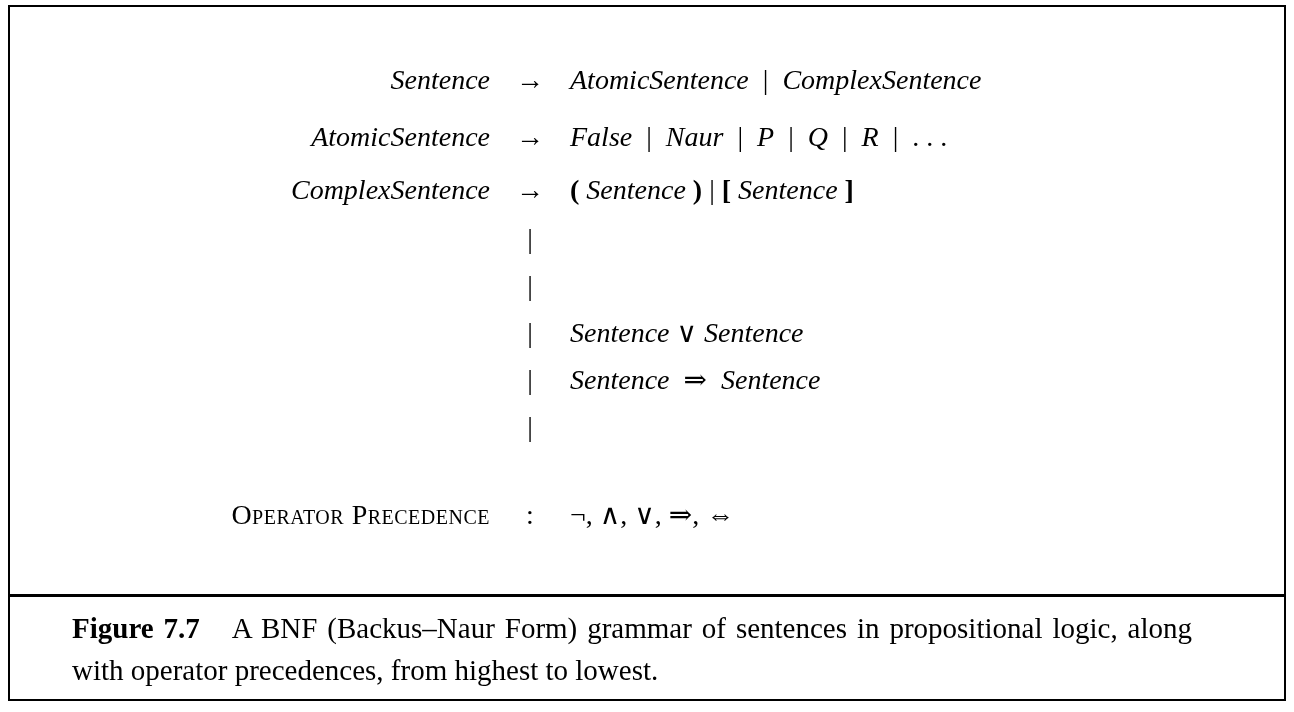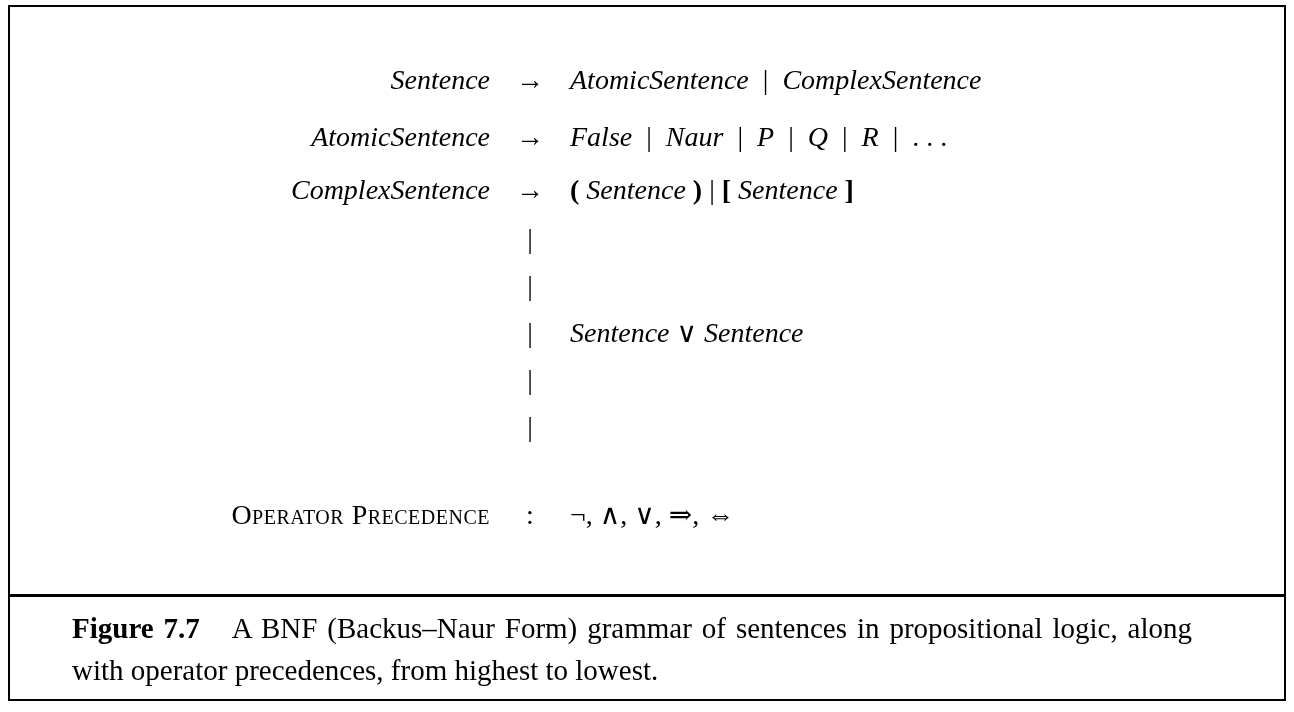--- a/index.html
+++ b/index.html
@@ -103,20 +103,21 @@
         <div class="cell mid"><span class="seg-rm">|</span></div>
       </div>
       <div class="grammar-row">
         <div class="cell lhs"></div>
         <div class="cell mid"><span class="seg-rm">|</span></div>
         <div class="cell rhs"><span class="seg-it">Sentence</span><span class="seg-rm"> ∨ </span><span class="seg-it">Sentence</span></div>
       </div>
       <div class="grammar-row">
         <div class="cell lhs"></div>
         <div class="cell mid"><span class="seg-rm">|</span></div>
+        <div class="cell rhs"><span class="seg-it">Sentence</span><span class="seg-rm">  ⇒  </span><span class="seg-it">Sentence</span></div>
       </div>
       <div class="grammar-row">
         <div class="cell lhs"></div>
         <div class="cell mid"><span class="seg-rm">|</span></div>
       </div>
       <div class="grammar-row">
         <div class="cell lhs"><span class="seg-sc">Operator Precedence</span></div>
         <div class="cell mid"><span class="seg-rm">:</span></div>
         <div class="cell rhs"><span class="seg-rm">¬, ∧, ∨, ⇒, ⇔</span></div>
       </div>

